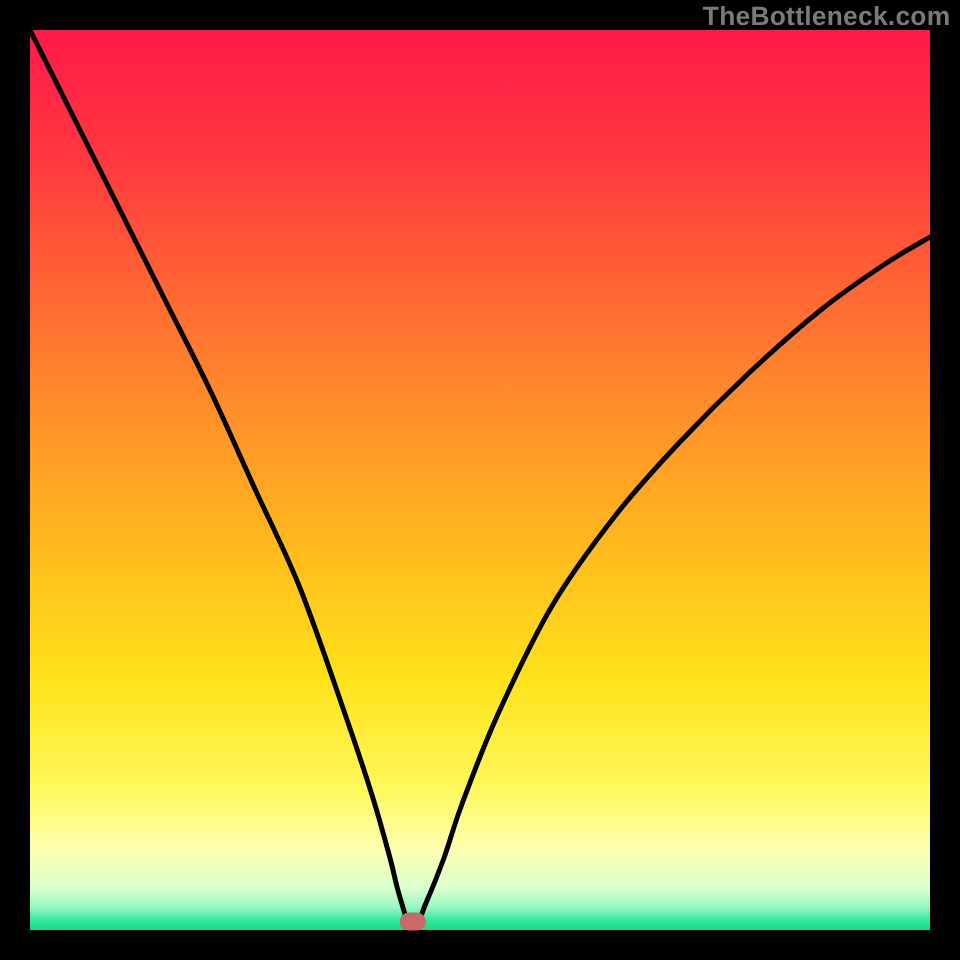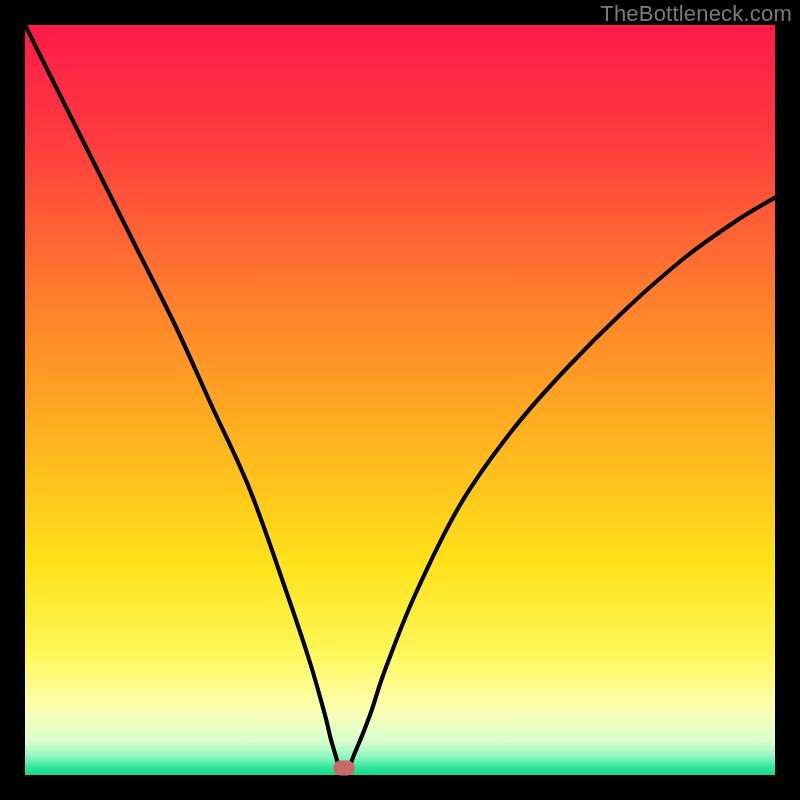--- a/index.html
+++ b/index.html
@@ -15,21 +15,21 @@
     width: 800px;
     height: 800px;
     background: #000;
   }
   .watermark {
     position: absolute;
     top: 1px;
     right: 8px;
     color: #7a7a7a;
     font-size: 22px;
-    font-weight: 400;
+    font-weight: 700;
     letter-spacing: 0.2px;
     z-index: 5;
   }
   .plot {
     position: absolute;
     left: 25px;
     top: 25px;
     width: 750px;
     height: 750px;
   }

